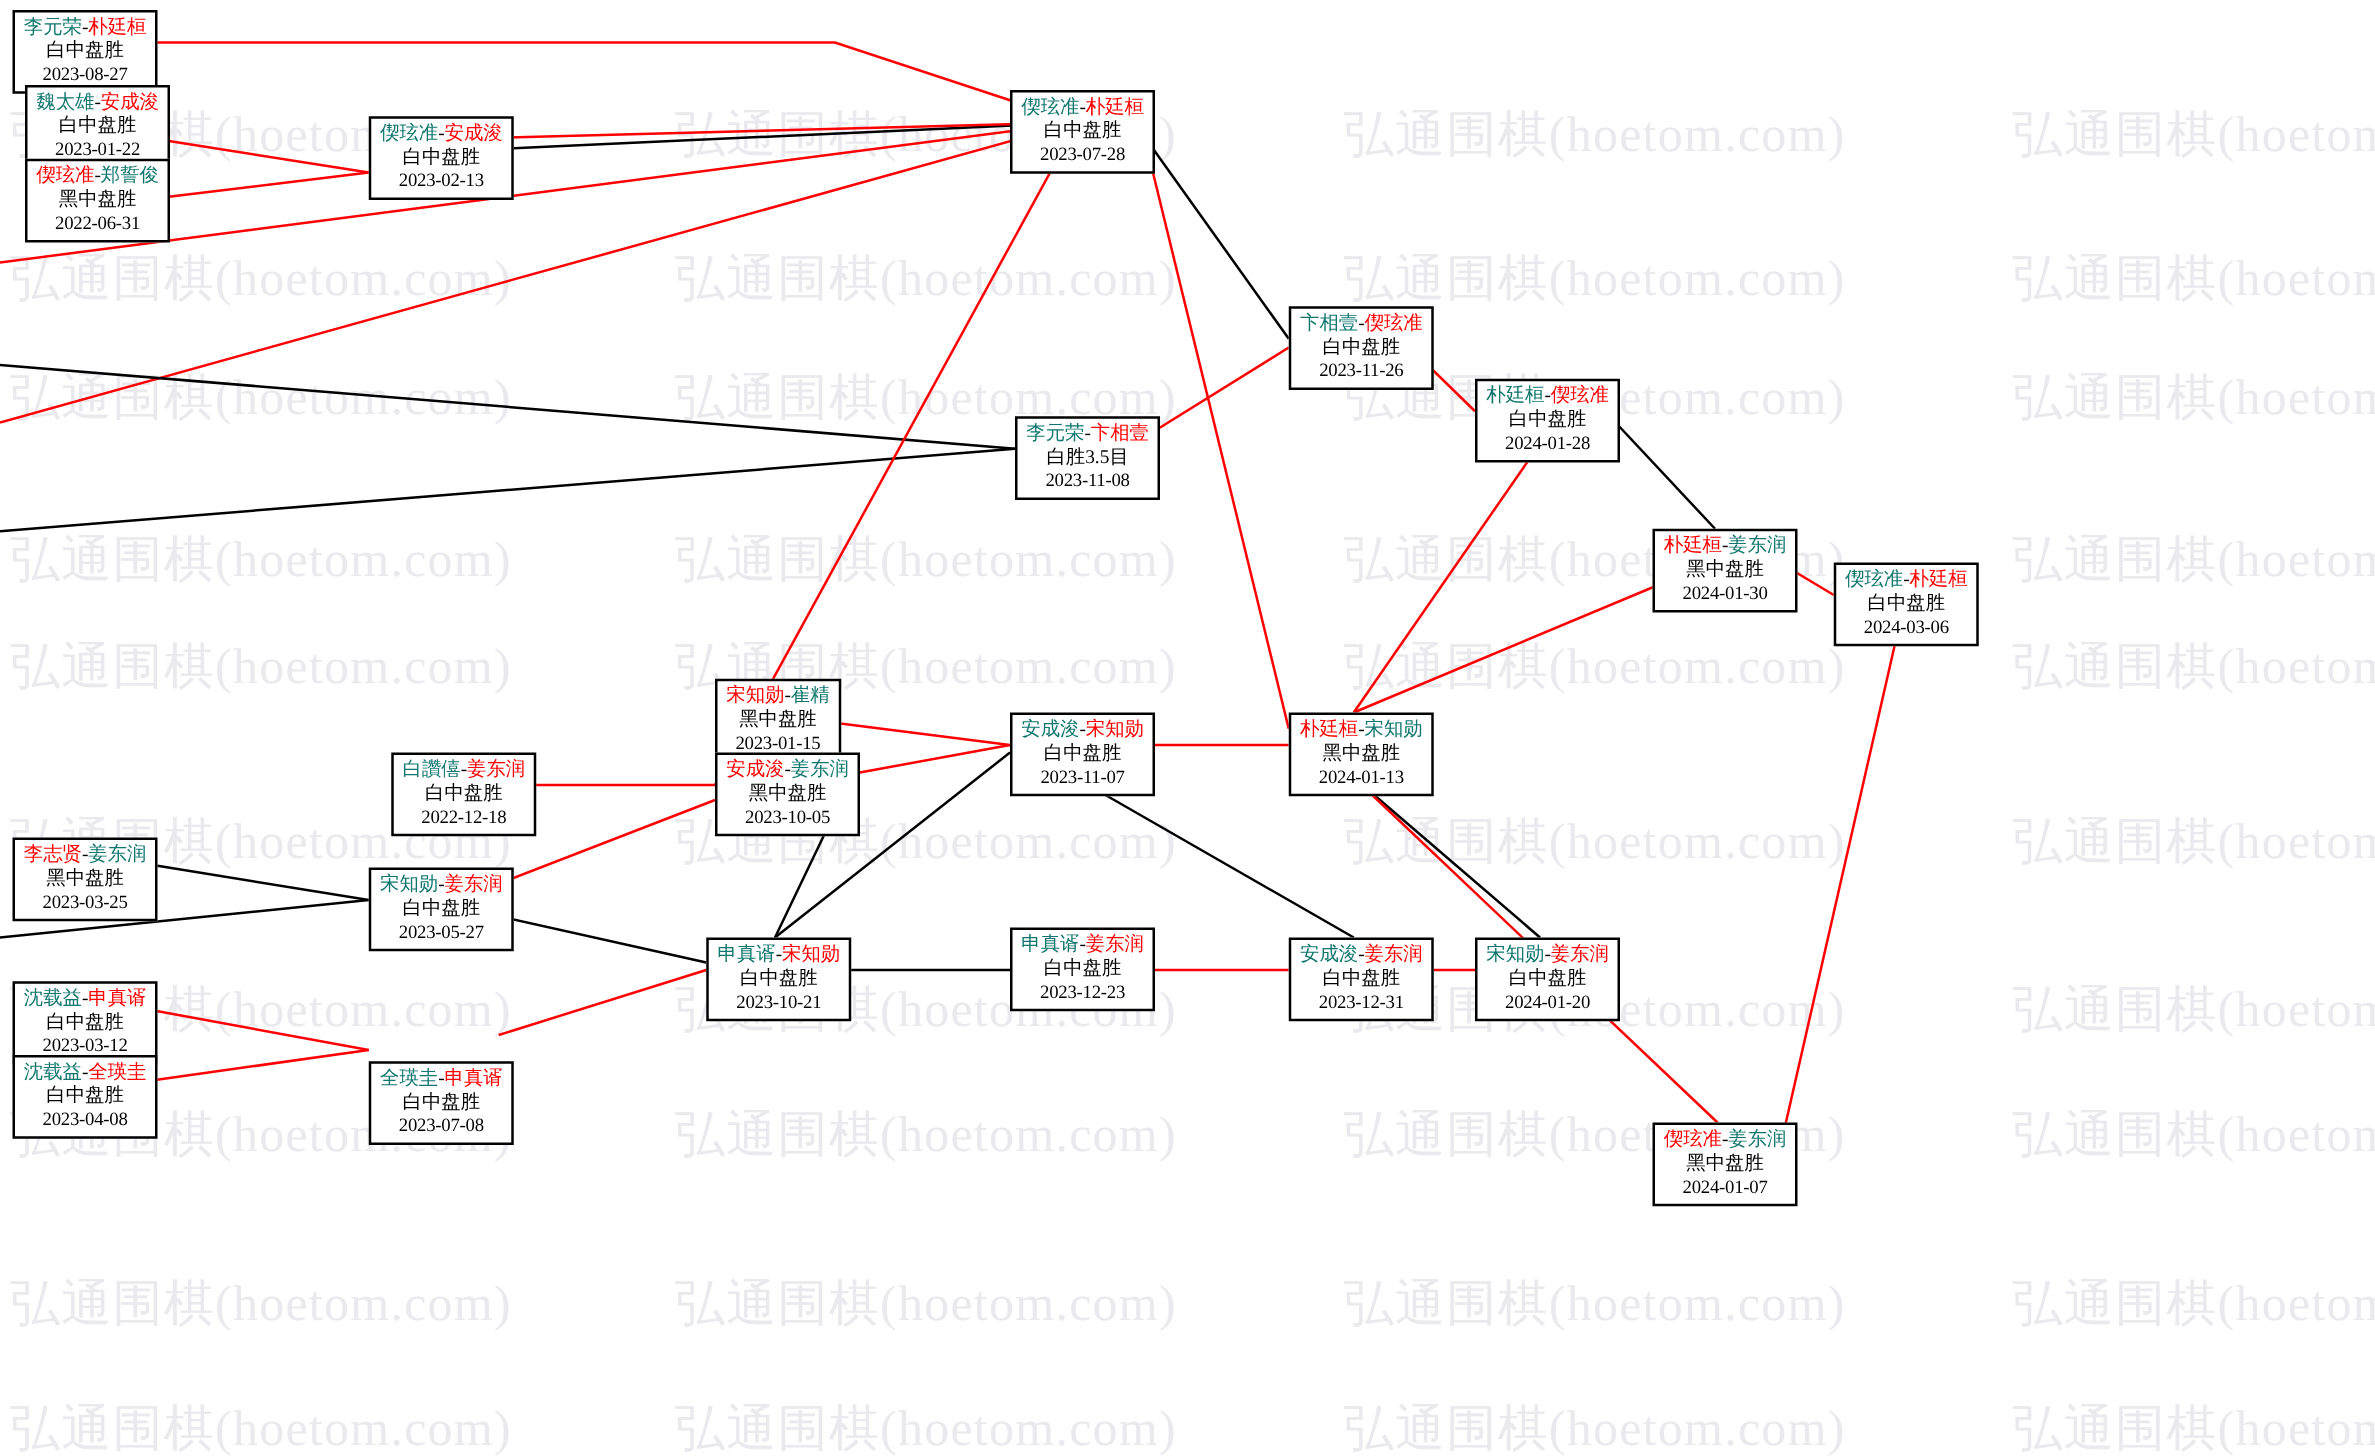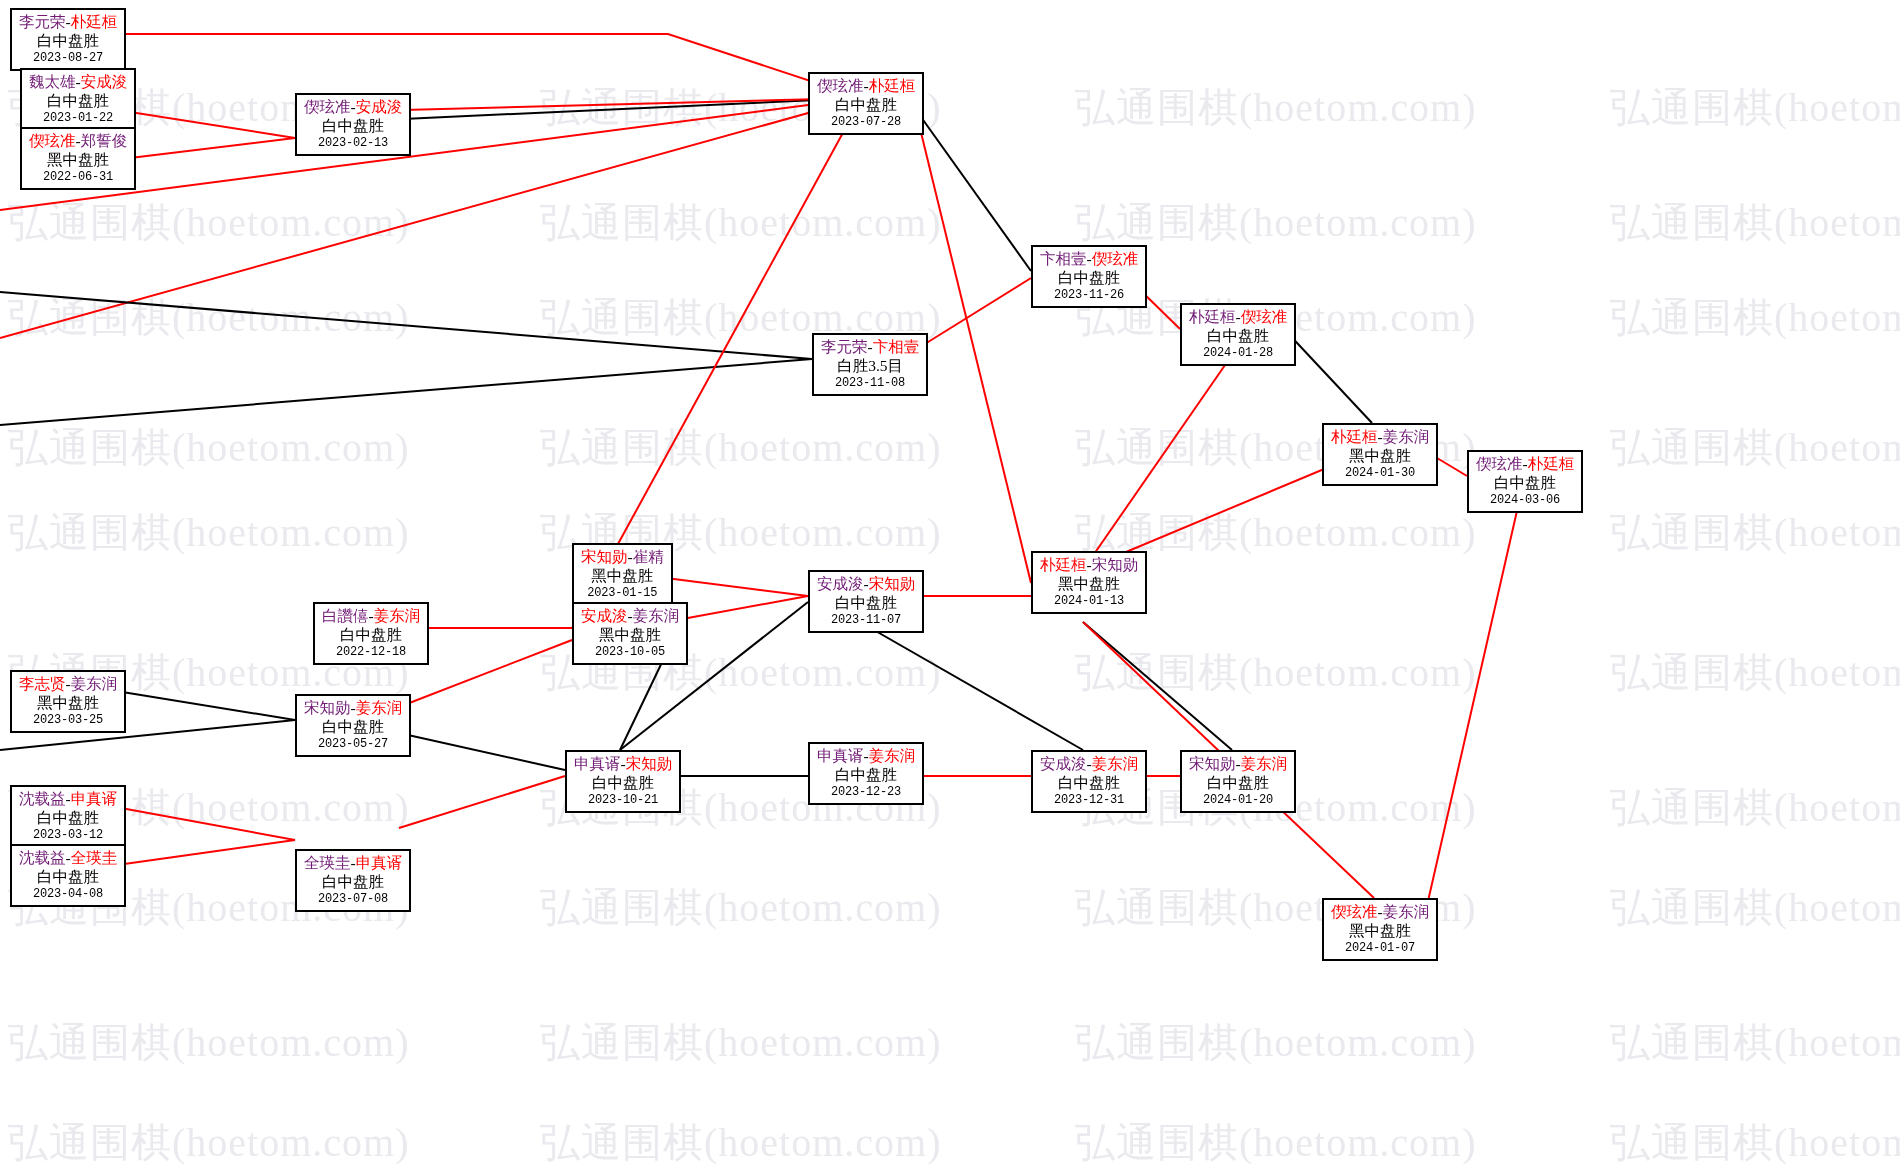--- a/index.html
+++ b/index.html
@@ -66,26 +66,26 @@
   }
   .node .ln {
     display: block;
     font-size: 15.5px;
     color: #000000;
   }
   .node .players {
     font-size: 15.5px;
   }
   .node .date {
-    font-size: 12px;
-    font-family: Liberation Mono, monospace;
+    font-size: 15px;
+    font-family: Liberation Serif, serif;
     letter-spacing: -0.2px;
   }
   .red { color: #ff0000; }
-  .blk { color: #701a75; }
+  .blk { color: #0f766e; }
   .sep { color: #000000; }
 </style>
 </head>
 <body>
 
 <div id="canvas">
 
   <div id="watermarks">
       <div class="wm" style="left: 8px; top: 195px;">弘通围棋(hoetom.com)</div>
       <div class="wm" style="left: 540px; top: 195px;">弘通围棋(hoetom.com)</div>
@@ -264,21 +264,21 @@
       <div class="node" style="left: 565px; top: 750px; min-width: 104px;">
         <span class="ln players"><span class="blk">申真谞</span><span class="sep">-</span><span class="red">宋知勋</span></span>
         <span class="ln">白中盘胜</span>
         <span class="ln date">2023-10-21</span>
       </div>
       <div class="node" style="left: 808px; top: 570px; min-width: 104px;">
         <span class="ln players"><span class="blk">安成浚</span><span class="sep">-</span><span class="red">宋知勋</span></span>
         <span class="ln">白中盘胜</span>
         <span class="ln date">2023-11-07</span>
       </div>
-      <div class="node" style="left: 1031px; top: 551px; min-width: 104px;">
+      <div class="node" style="left: 1031px; top: 570px; min-width: 104px;">
         <span class="ln players"><span class="red">朴廷桓</span><span class="sep">-</span><span class="blk">宋知勋</span></span>
         <span class="ln">黑中盘胜</span>
         <span class="ln date">2024-01-13</span>
       </div>
       <div class="node" style="left: 808px; top: 742px; min-width: 104px;">
         <span class="ln players"><span class="blk">申真谞</span><span class="sep">-</span><span class="red">姜东润</span></span>
         <span class="ln">白中盘胜</span>
         <span class="ln date">2023-12-23</span>
       </div>
       <div class="node" style="left: 1031px; top: 750px; min-width: 104px;">

